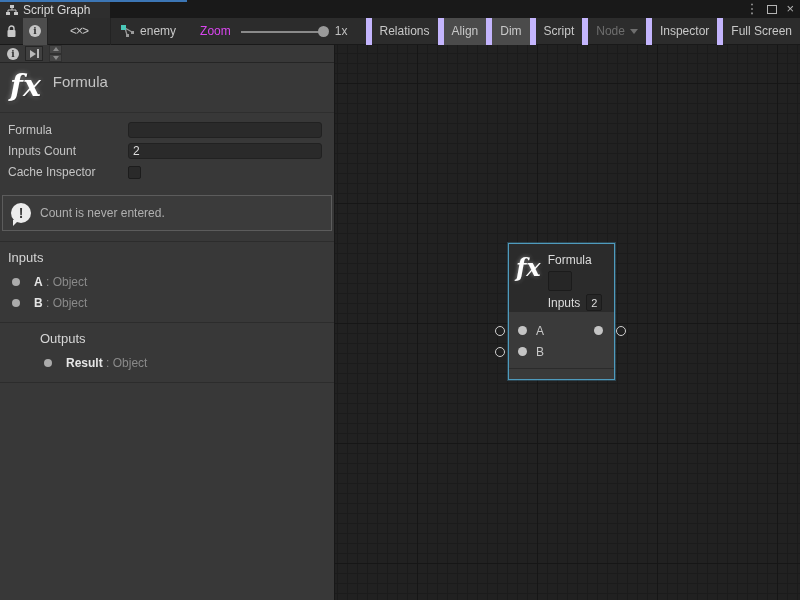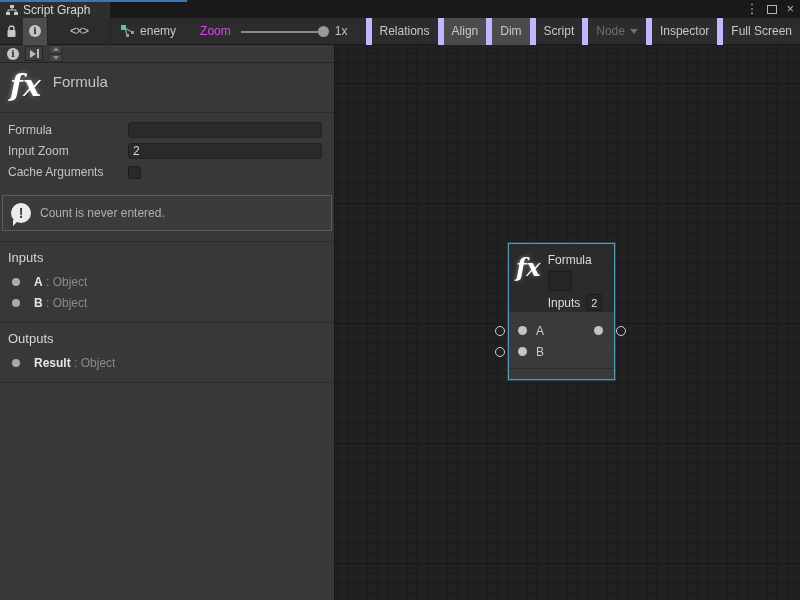--- a/index.html
+++ b/index.html
@@ -68,21 +68,21 @@
 
   .warning-box { margin:8px 2px 10px 2px; border:1px solid #5c5c5c; background:#3b3b3b;
                  display:flex; align-items:center; gap:9px; padding:6px 8px; height:36px; }
   .warn-icon { position:relative; width:20px; height:20px; background:#ececec; border-radius:50%;
                color:#3a3a3a; font-weight:bold; font-size:14px; text-align:center; line-height:20px; flex:0 0 auto; }
   .warn-icon::after { content:""; position:absolute; left:2px; bottom:-3px; width:6px; height:6px;
                       background:#ececec; clip-path:polygon(0 0, 100% 0, 0 100%); }
   .warn-text { font-size:12px; color:#b0b0b0; }
 
   .section { border-top:1px solid #2c2c2c; padding:6px 0 9px 0; }
-  .section.last { border-bottom:1px solid #2c2c2c; }
+  .section.last { border-bottom:1px solid #2c2c2c;padding-left:32px; }
   .section-header { font-size:13px; color:#d6d6d6; padding:2px 8px 6px 8px; }
   .port-row { display:flex; align-items:center; height:21px; padding-left:12px; font-size:12px; }
   .port-dot { width:8px; height:8px; border-radius:50%; background:#ababab; margin-right:14px; flex:0 0 auto; }
   .port-name { font-weight:bold; color:#e6e6e6; }
   .port-type { color:#8a8a8a; white-space:pre; }
 
   
   .graph { position:relative; flex:1; height:555px; background-color:#212121;
     background-image:
       linear-gradient(to right, #161616 1px, transparent 1px),
@@ -216,25 +216,25 @@
         <span class="fx-big">fx</span>
         <span class="insp-title-text">Formula</span>
       </div>
 
       <div class="fields">
         <div class="field-row">
           <span class="field-label">Formula</span>
           <input class="text-input" type="text" value="" style="">
         </div>
         <div class="field-row">
-          <span class="field-label">Input Zoom</span>
+          <span class="field-label">Inputs Count</span>
           <input class="text-input" type="text" value="2" style="">
         </div>
         <div class="field-row">
-          <span class="field-label">Cache Arguments</span>
+          <span class="field-label">Cache Inspector</span>
           <span class="checkbox"></span>
         </div>
       </div>
 
       <div class="warning-box">
         <span class="warn-icon">!</span>
         <span class="warn-text">Count is never entered.</span>
       </div>
 
       <div class="section">

